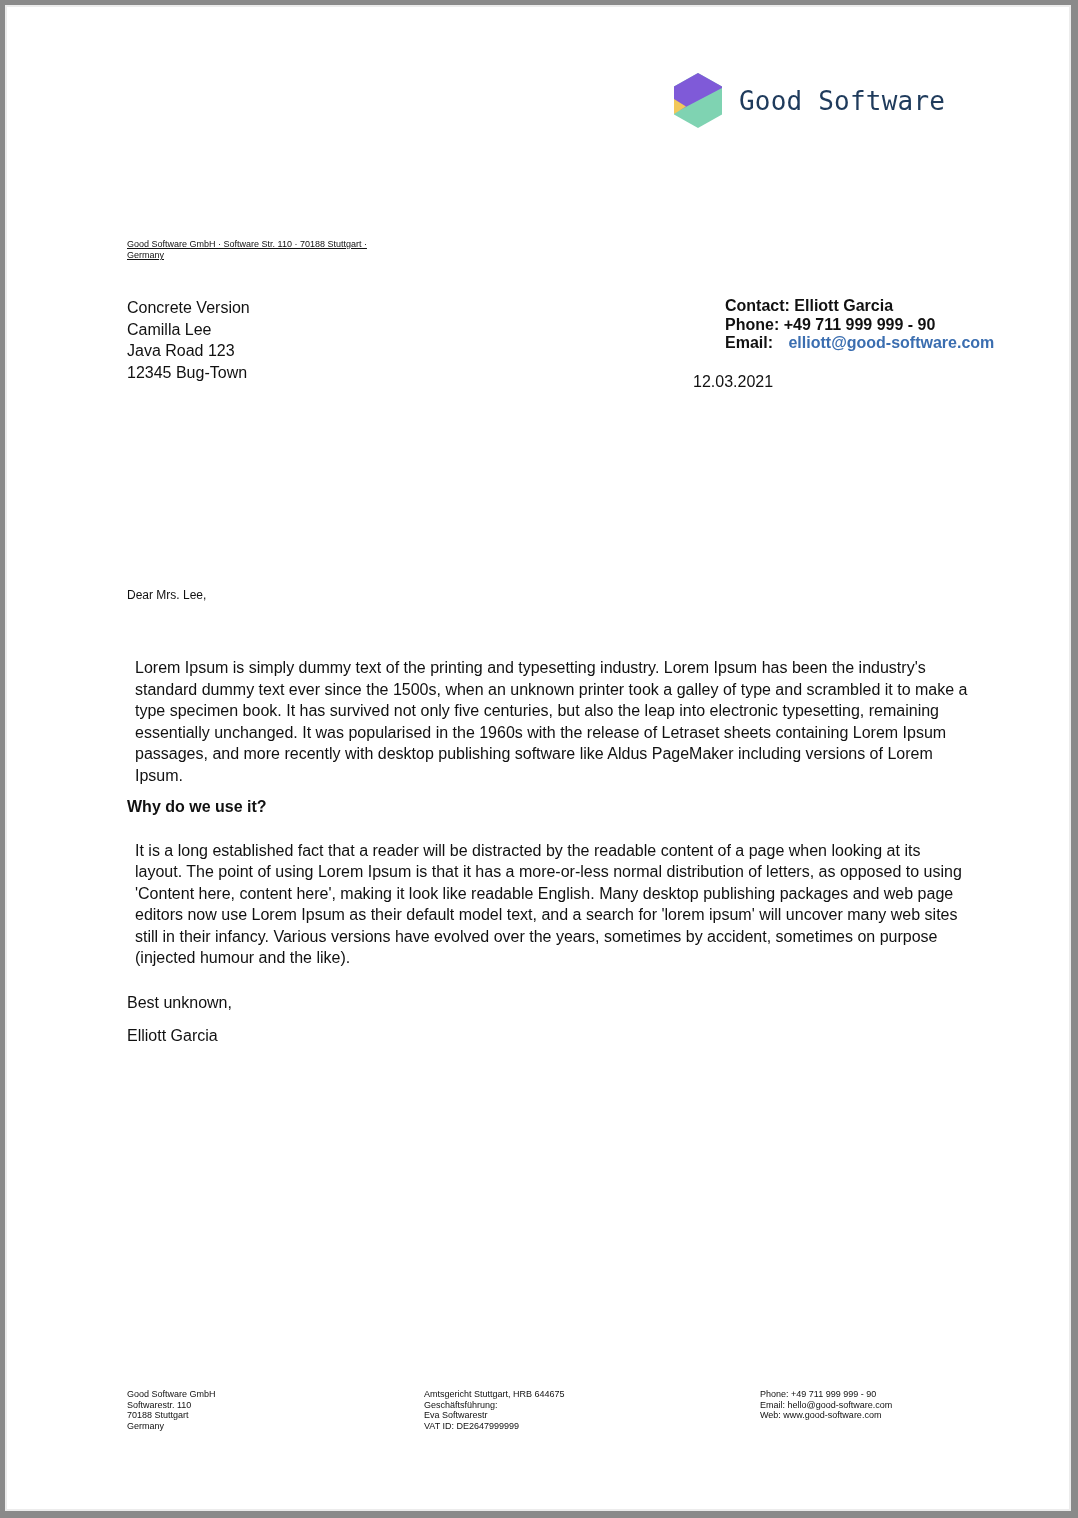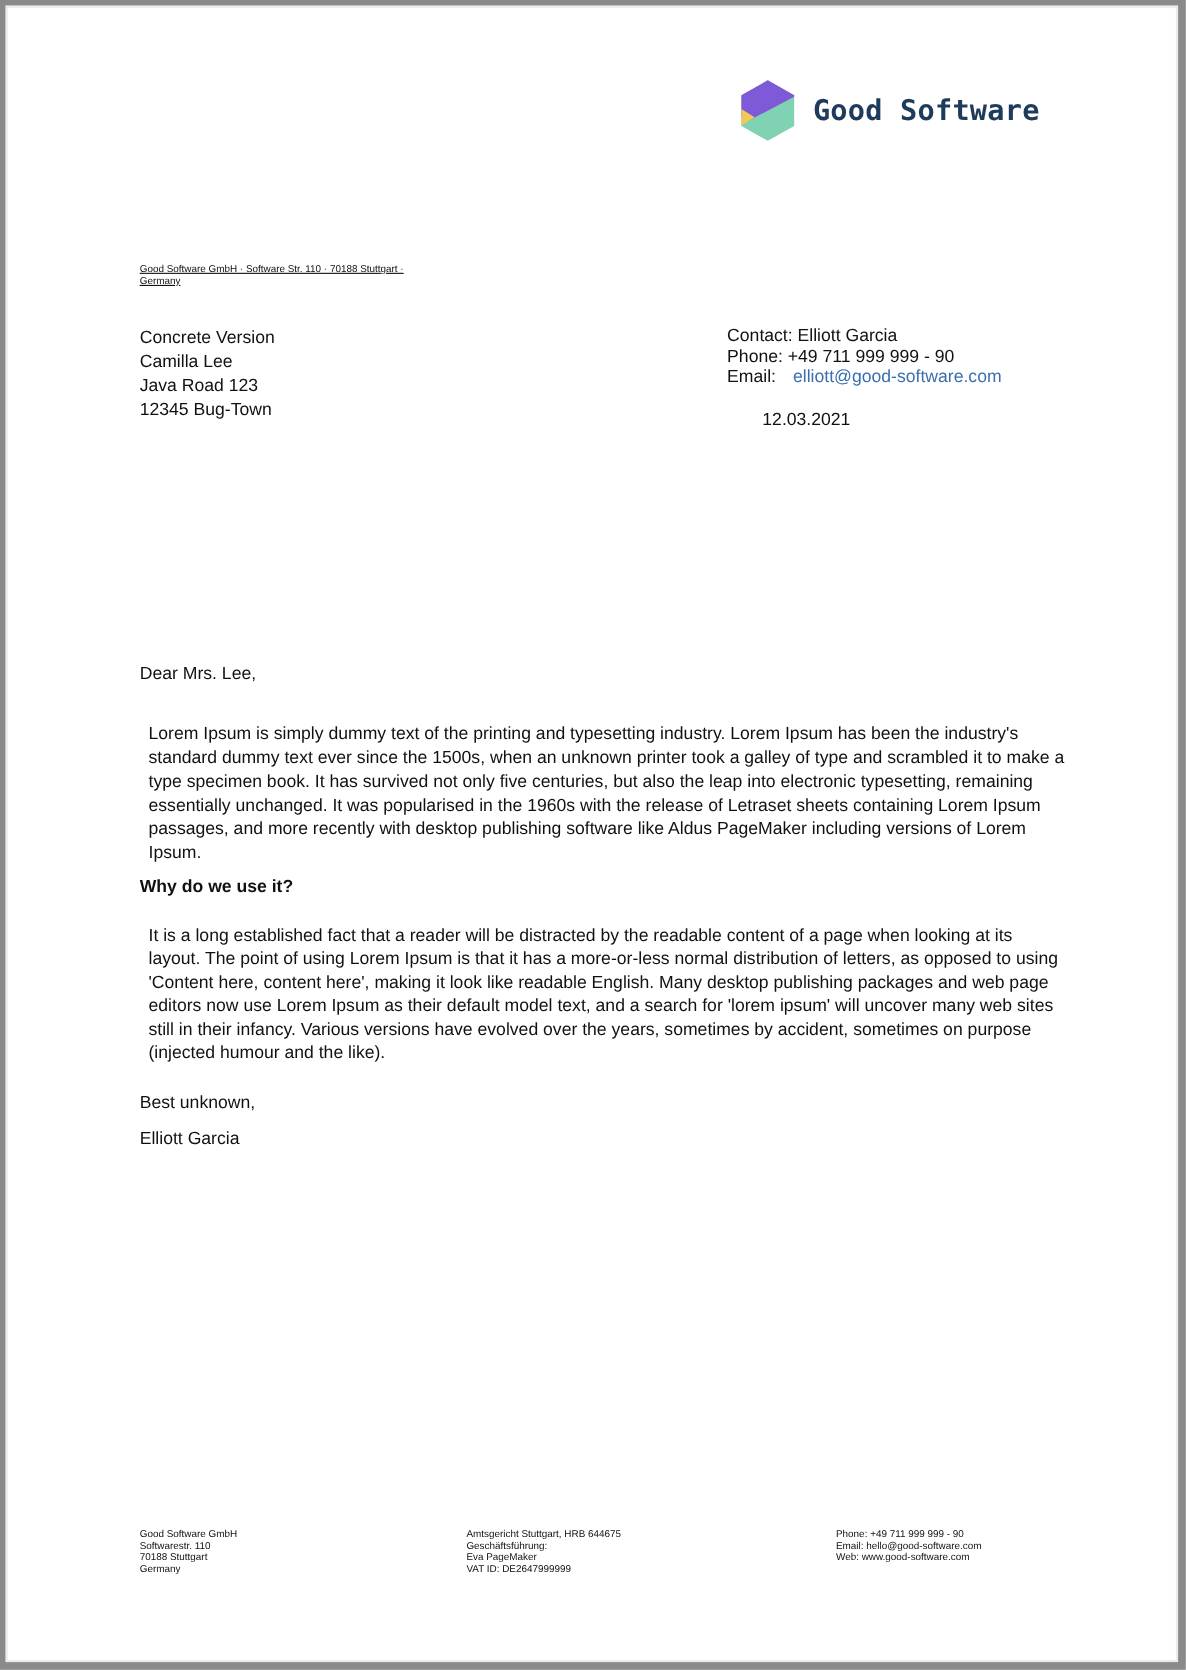--- a/index.html
+++ b/index.html
@@ -17,33 +17,33 @@
     width: 1066px; height: 1506px;
     background: #ffffff;
     box-shadow: inset 0 0 0 2px #ececec;
   }
   .abs { position: absolute; }
   .logo { left: 667px; top: 63px; width: 290px; height: 66px; display: flex; align-items: center; }
   .logo svg { width: 52px; height: 58px; display: block; }
   .logo-text {
     margin-left: 15px;
     font-family: "DejaVu Sans Mono", "Liberation Mono", monospace;
-    font-size: 26px; font-weight: 700;
+    font-size: 26px; font-weight: 400;
     color: #1f3b5c; letter-spacing: 0.2px;
   }
   .sender-line {
     left: 122px; top: 234px; width: 270px;
     font-size: 9px; line-height: 11px;
     text-decoration: underline; color: #111;
   }
   .recipient { left: 122px; top: 292px; font-size: 16px; line-height: 21.5px; }
-  .contact { left: 656px; top: 292px; font-size: 16px; line-height: 18.6px; }
+  .contact { left: 720px; top: 292px; font-size: 16px; line-height: 18.6px; font-weight: bold; }
   .contact a { color: #3b6eb0; text-decoration: none; margin-left: 11px; }
   .date { left: 688px; top: 367px; font-size: 16px; line-height: 19px; }
-  .greeting { left: 122px; top: 581px; font-size: 16px; line-height: 19px; margin-top: 17px; }
+  .greeting { left: 122px; top: 581px; font-size: 12px; line-height: 19px; }
   .body-text { left: 122px; top: 644px; width: 850px; font-size: 16px; line-height: 21.5px; }
   .body-text p { margin: 8px; }
   .body-text h3 { margin: 10px 0 22px; font-size: 16px; font-weight: bold; line-height: 21.5px; }
   .closing { left: 122px; top: 988px; font-size: 16px; line-height: 19px; }
   .signature { left: 122px; top: 1021px; font-size: 16px; line-height: 19px; }
   .footer-col { top: 1384px; font-size: 9px; line-height: 10.5px; }
   .footer-col div { white-space: nowrap; }
 </style>
 </head>
 <body>
@@ -89,21 +89,21 @@
 
   <div class="abs footer-col" style="left:122px;">
     <div>Good Software GmbH</div>
     <div>Softwarestr. 110</div>
     <div>70188 Stuttgart</div>
     <div>Germany</div>
   </div>
   <div class="abs footer-col" style="left:419px;">
     <div>Amtsgericht Stuttgart, HRB 644675</div>
     <div>Geschäftsführung:</div>
-    <div>Eva PageMaker</div>
+    <div>Eva Softwarestr</div>
     <div>VAT ID: DE2647999999</div>
   </div>
   <div class="abs footer-col" style="left:755px;">
     <div>Phone: +49 711 999 999 - 90</div>
     <div>Email: hello@good-software.com</div>
     <div>Web: www.good-software.com</div>
   </div>
 
 </div>
 

